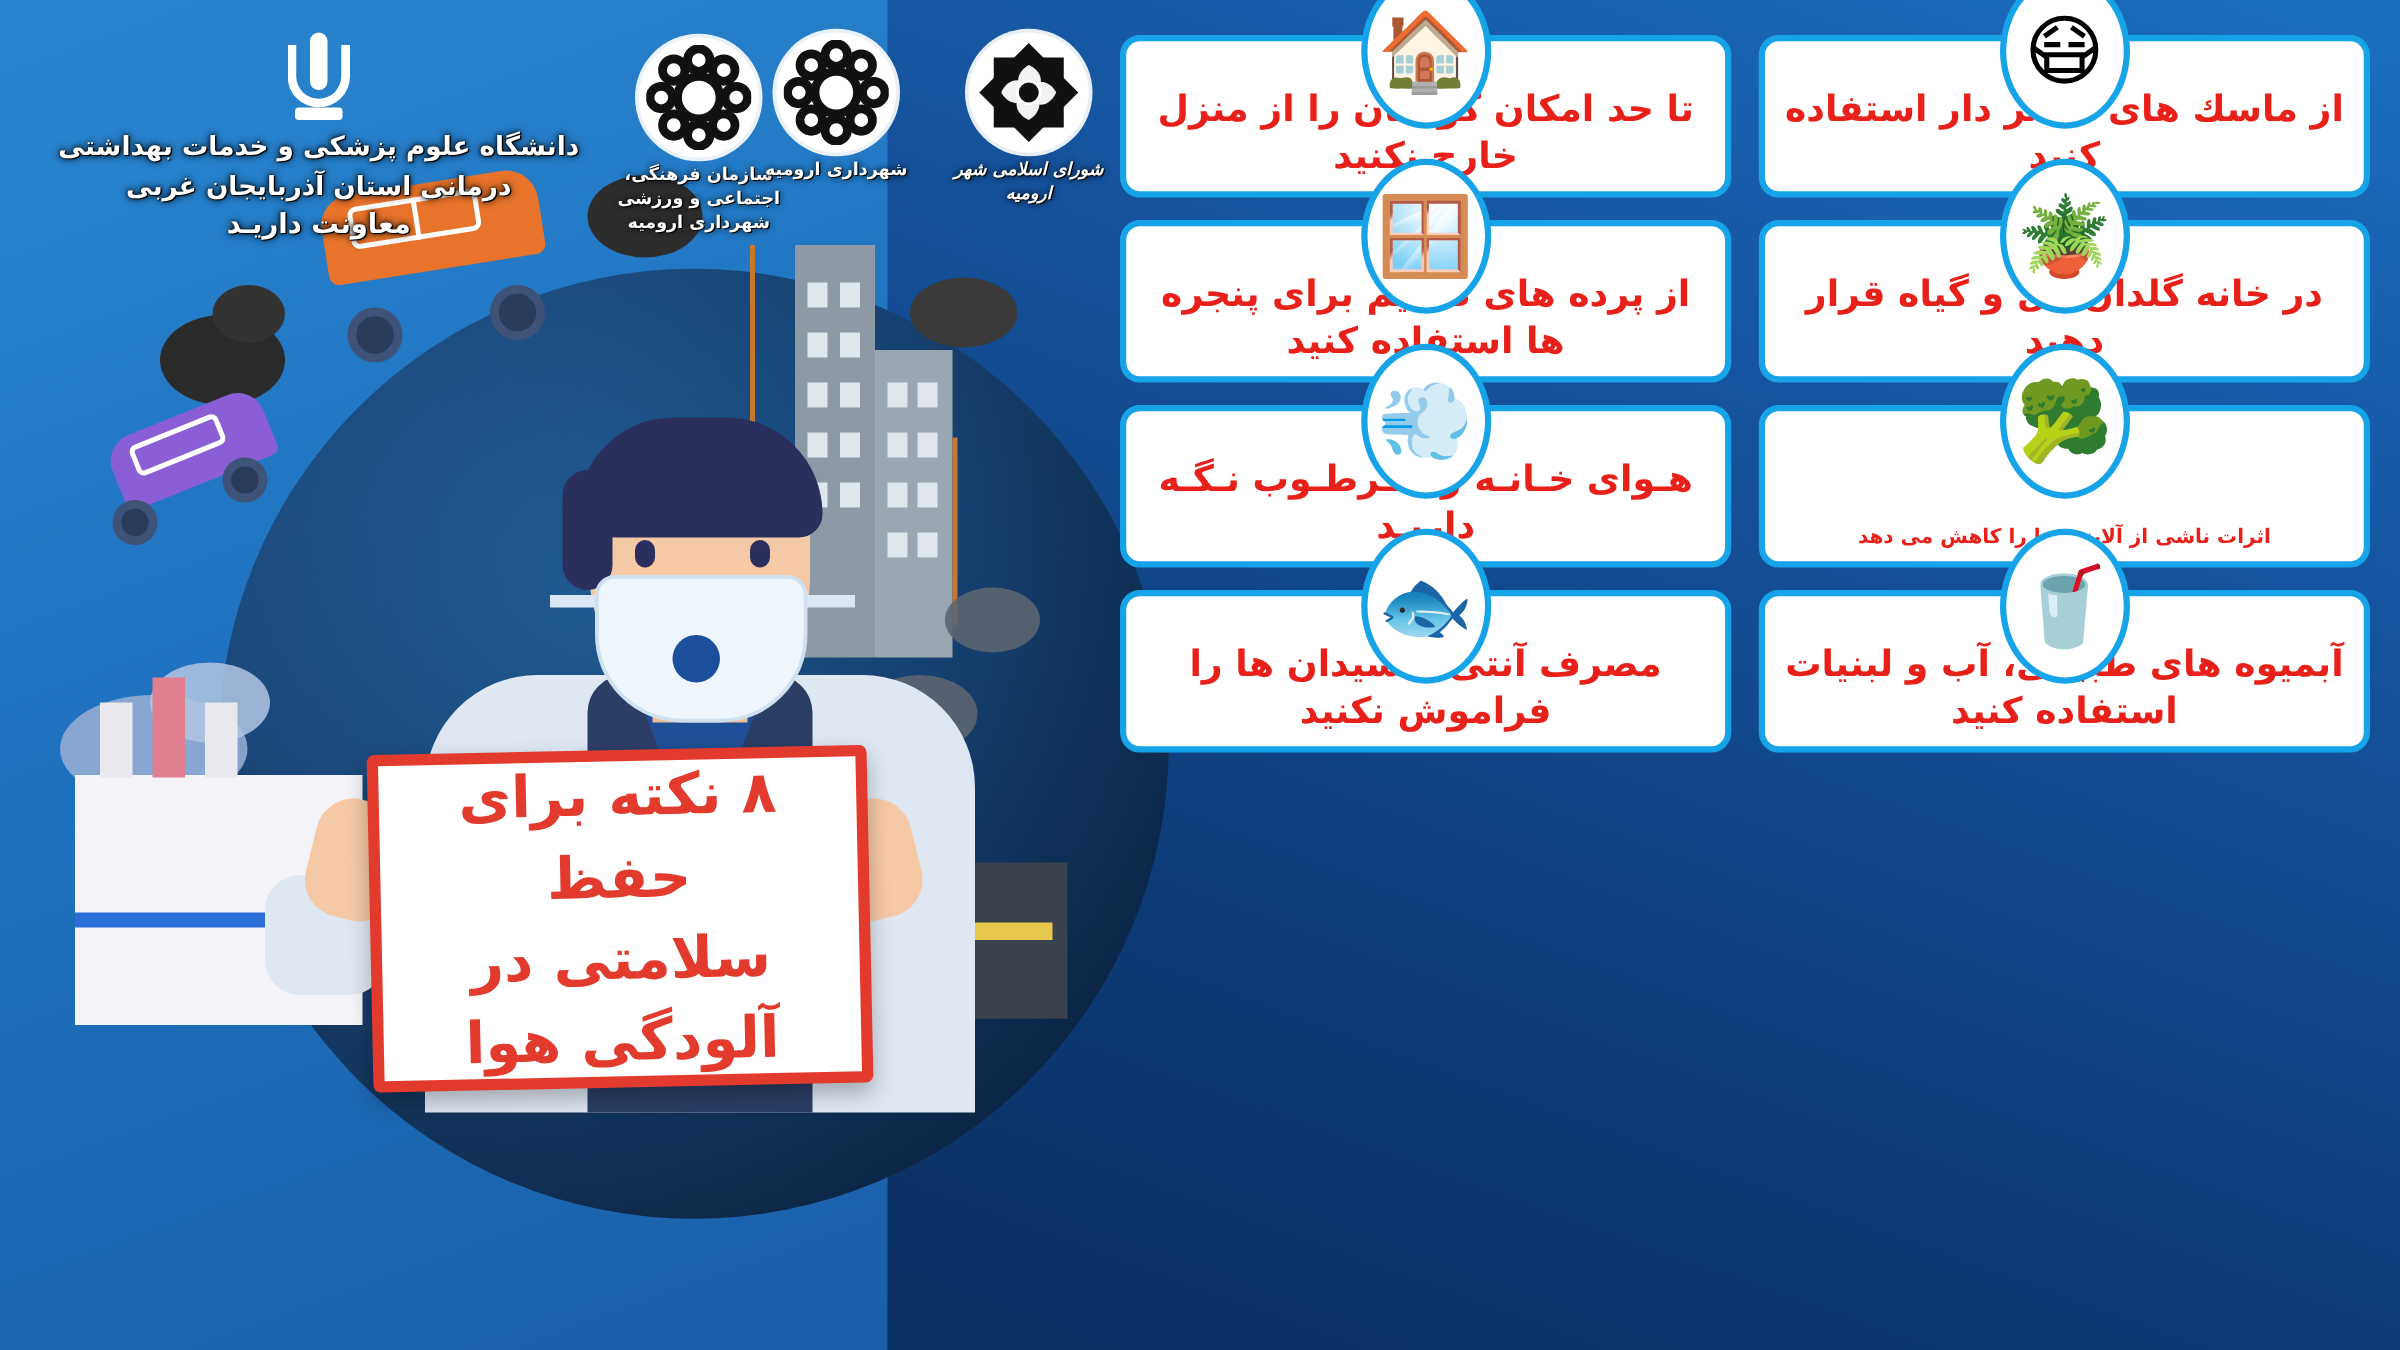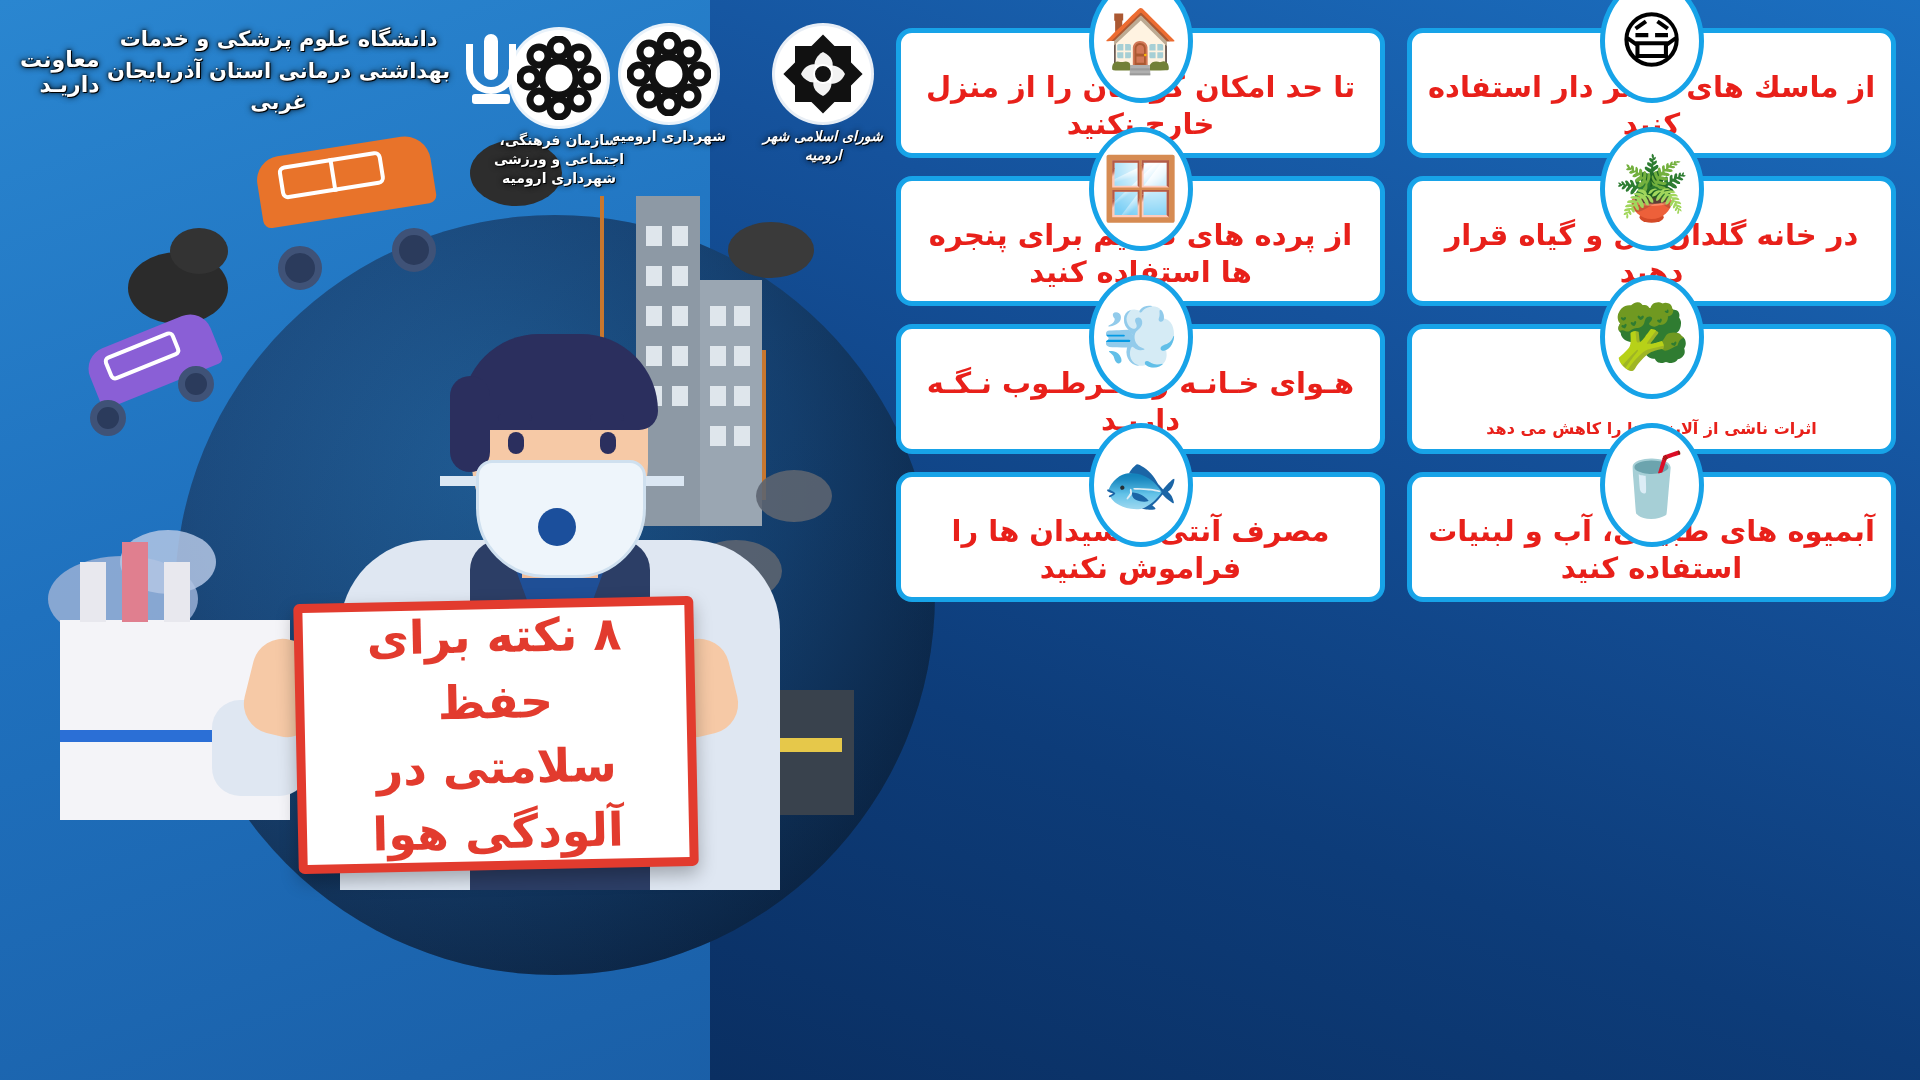--- a/index.html
+++ b/index.html
@@ -116,21 +116,21 @@
   .sleeve.r{left:672px;top:700px;}
 
   
   .header-logos{
     position:absolute;top:0;left:0;width:100%;height:210px;
     display:flex;flex-direction:row-reverse;align-items:flex-start;
     z-index:6;pointer-events:none;
   }
   .univ-block{
     position:absolute;left:20px;top:24px;width:470px;
-    display:flex;flex-direction:row;align-items:center;
+    display:flex;flex-direction:column;align-items:center;
     color:#fff;direction:rtl;
   }
   .univ-emblem{width:66px;height:76px;position:relative;margin-bottom:2px;}
   .univ-emblem .cup{
     position:absolute;left:8px;top:12px;width:50px;height:50px;
     border:7px solid #fff;border-radius:0 0 26px 26px;border-top:none;
   }
   .univ-emblem .snake{
     position:absolute;left:26px;top:2px;width:14px;height:46px;background:#fff;border-radius:7px;
   }

